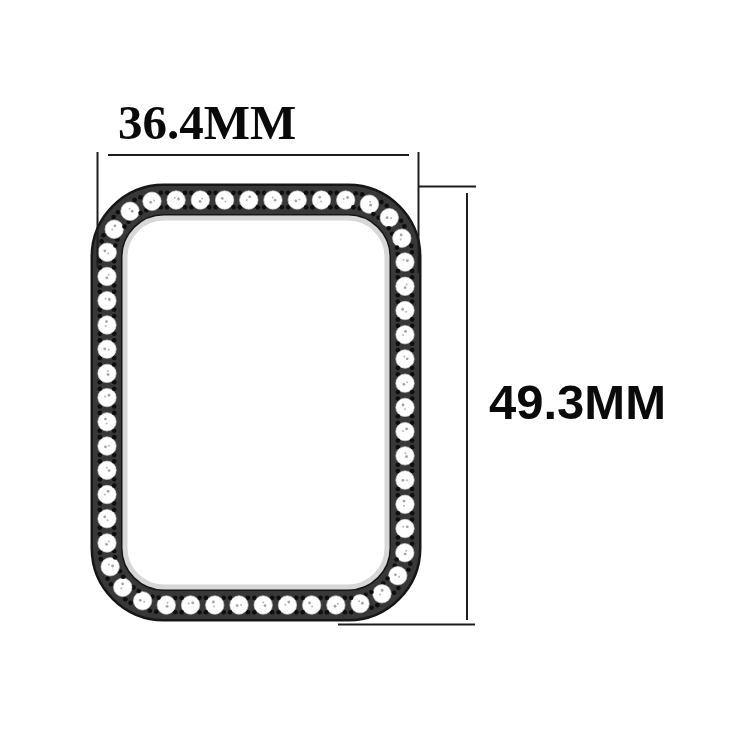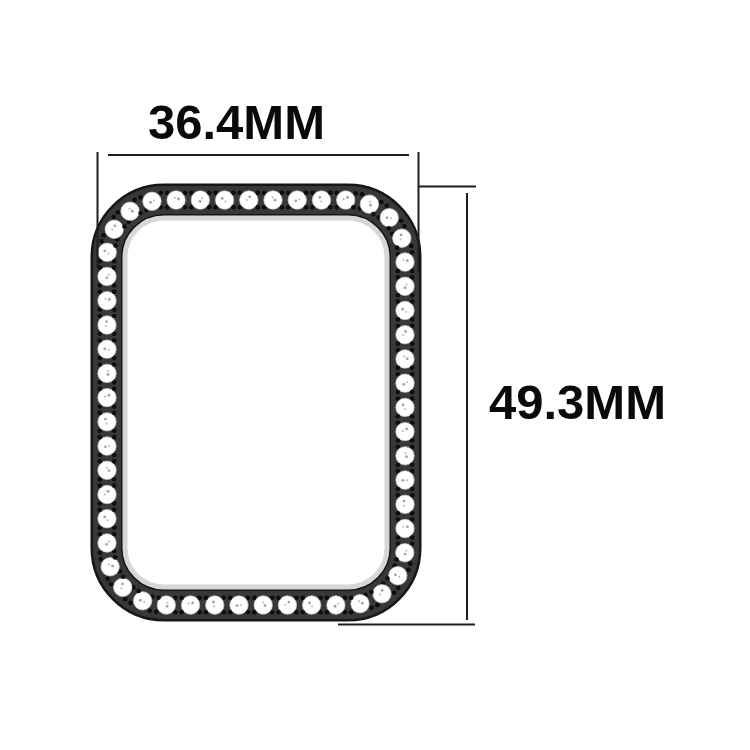--- a/index.html
+++ b/index.html
@@ -23,22 +23,23 @@
   .dim-label {
     position: absolute;
     font-weight: bold;
     font-size: 49px;
     line-height: 1.1;
     letter-spacing: 0px;
     color: #0a0a0a;
     white-space: nowrap;
   }
   .dim-label.width-label {
-    left: 148px;
+    left: 118px;
     top: 96px;
+    font-family: Liberation Serif, serif;
   }
   .dim-label.height-label {
     left: 489px;
     top: 376px;
     text-align: right;
   }
 </style>
 </head>
 <body>
 

